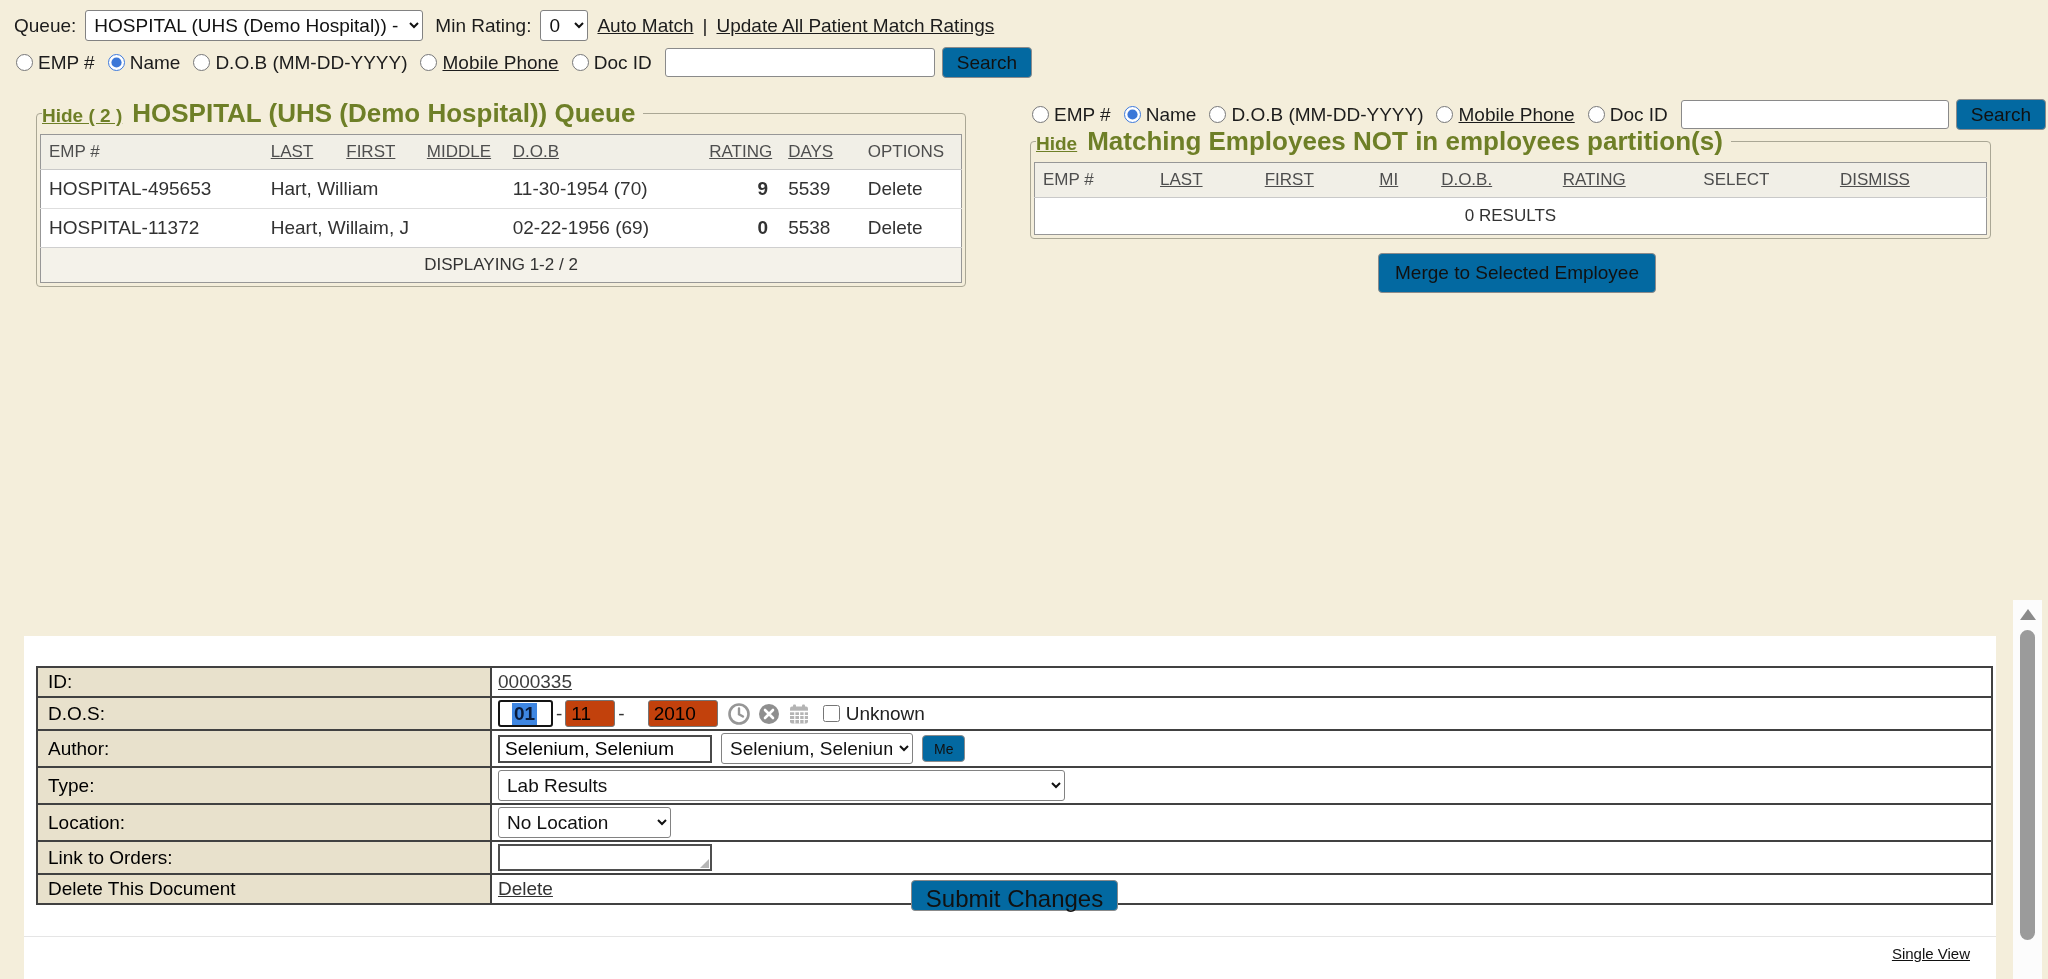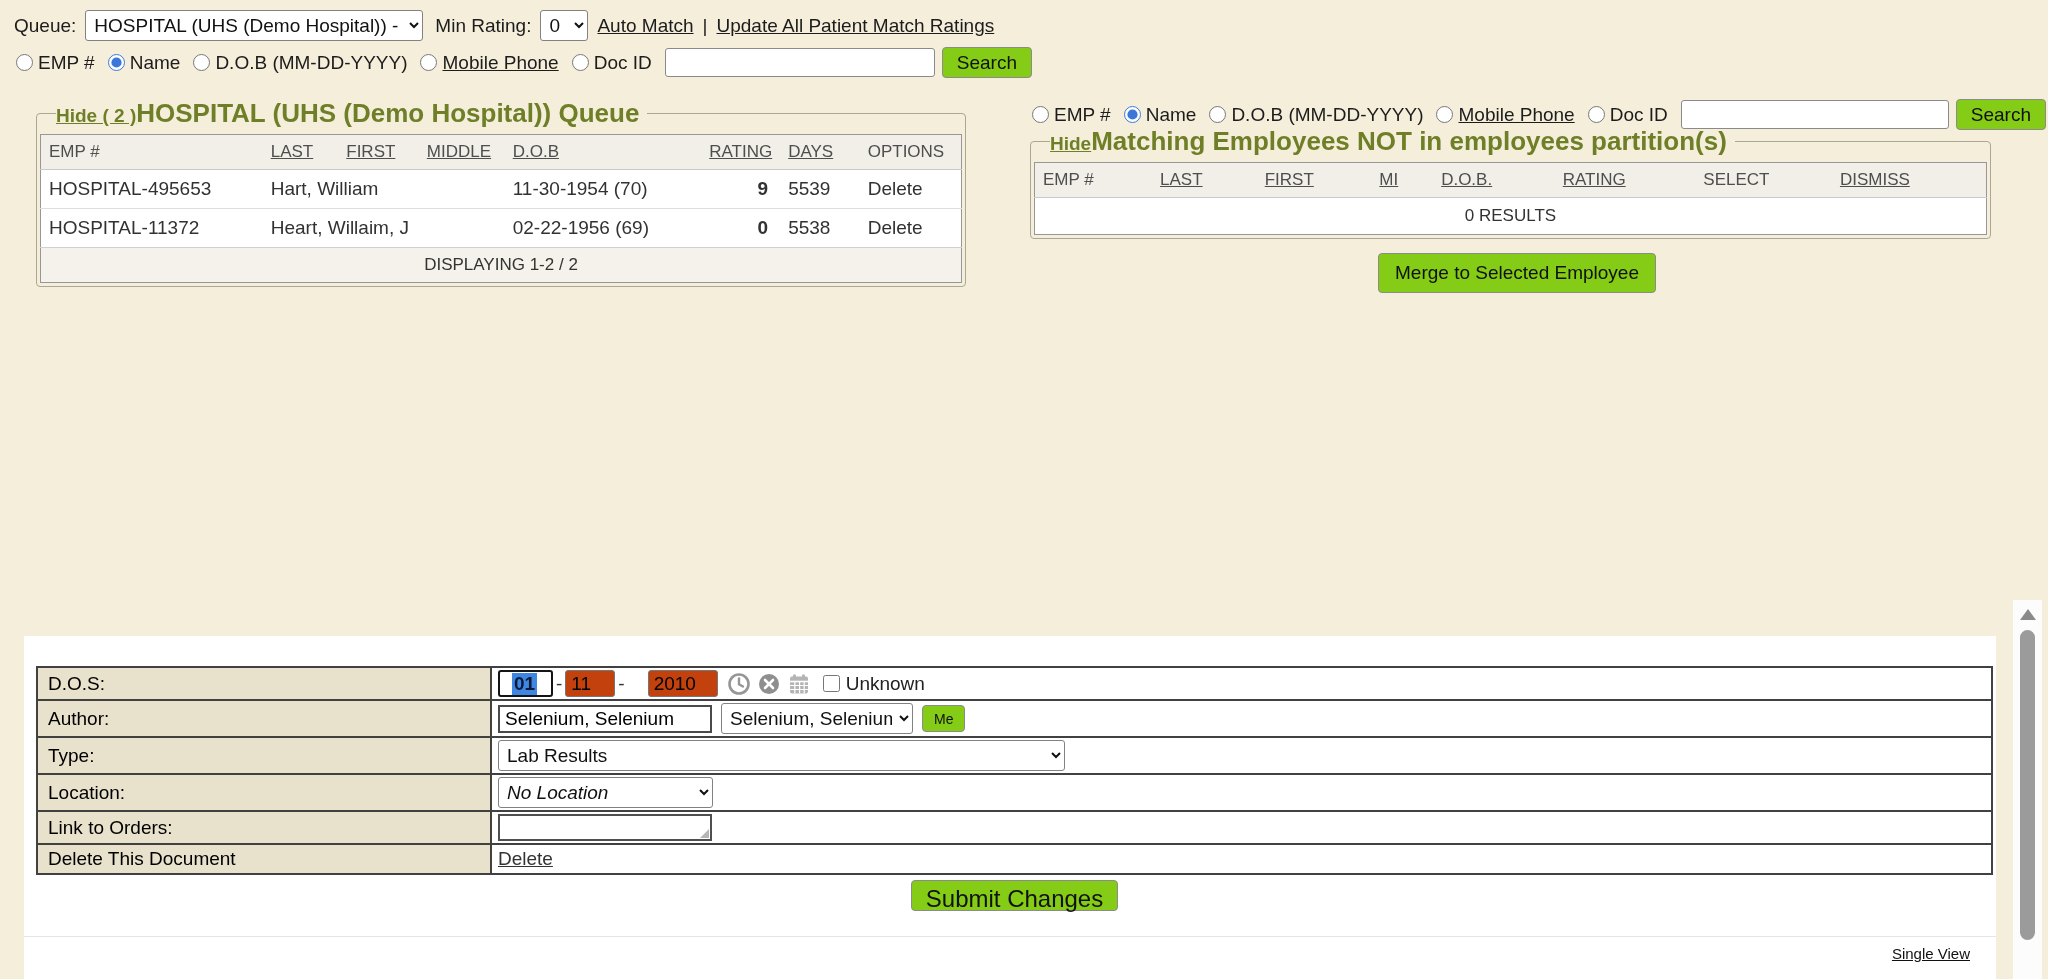--- a/index.html
+++ b/index.html
@@ -13,26 +13,26 @@
   .queue-bar { position:absolute; left:14px; top:10px; display:flex; align-items:center; gap:9px; font-size:19px; color:#1c1c1c; white-space:nowrap; }
   select { font-family:"Liberation Sans",sans-serif; font-size:19px; height:31px; background:#fff; border:1px solid #828282; border-radius:3px; color:#111; padding:0 4px; }
   .queue-select { width:338px; }
   .rating-select { width:48px; }
 
   .search-row { position:absolute; display:flex; align-items:center; font-size:19px; color:#1c1c1c; white-space:nowrap; }
   .search-row label.radio { display:flex; align-items:center; gap:5px; margin-right:13px; cursor:pointer; }
   .search-row input[type=radio] { width:17px; height:17px; accent-color:#3b77d8; margin:0; }
   .u { text-decoration:underline; }
   .search-input { width:270px; height:29px; border:1px solid #8a8a8a; border-radius:3px; background:#fff; font-size:19px; padding:0 6px; }
-  .btn { font-family:"Liberation Sans",sans-serif; font-size:19px; color:#111; background:#84cc16; border:1px solid #8b8b8b; border-radius:4px; padding:2px 14px; height:31px; cursor:pointer; }
+  .btn { font-family:"Liberation Sans",sans-serif; font-size:19px; color:#111; background:#0369a1; border:1px solid #8b8b8b; border-radius:4px; padding:2px 14px; height:31px; cursor:pointer; }
   .search-row .btn { margin-left:7px; }
 
   
   fieldset { position:absolute; border:1px solid #aaa795; border-radius:4px; padding:5px 3px 3px 3px; background:transparent; }
-  legend { display:flex; align-items:baseline; margin-left:16px; padding:0 8px 0 0; white-space:nowrap; }
+  legend { display:flex; align-items:baseline; gap:10px; margin-left:2px; padding:0 8px 0 0; white-space:nowrap; }
   .hide-link { font-size:19px; font-weight:bold; color:#6e7f27; }
   .panel-title { font-size:26px; font-weight:bold; color:#6e7f27; }
 
   table.grid { width:100%; border-collapse:collapse; background:#fff; border:1px solid #979797; font-size:19px; }
   table.grid th { background:#f1efe7; color:#4e4e4e; font-weight:normal; font-size:17px; text-align:left; padding:7px 8px; border-bottom:1px solid #c9c9c9; }
   table.grid th.sort { text-decoration:underline; cursor:pointer; }
   table.grid td { color:#323232; padding:8px 8px; border-top:1px solid #dedede; }
   table.grid td.num { font-weight:bold; text-align:right; padding-right:12px; }
   table.grid tfoot td { text-align:center; background:#f4f2ea; font-size:17px; color:#333; padding:7px; border-top:1px solid #cfcfcf; }
   td.center-row { text-align:center; font-size:17px; padding:9px; }
@@ -59,21 +59,21 @@
   .dash { margin:0 3px; color:#333; }
   .icon { width:24px; height:24px; display:inline-block; }
   .icon-row { display:inline-flex; align-items:center; gap:6px; margin-left:9px; }
   .unknown-box { width:17px; height:17px; margin-left:12px; accent-color:#3b77d8; }
   .unknown-lbl { margin-left:6px; color:#222; }
 
   .author-input { width:214px; height:28px; border:2px solid #4a4a4a; font-size:19px; padding:0 5px; }
   .author-select { width:192px; margin-left:9px; }
   .me-btn { font-size:14px; height:27px; padding:0 11px; margin-left:9px; border-radius:4px; }
   .type-select { width:567px; }
-  .loc-select { width:215px;font-style:italic; }
+  .loc-select { width:173px; }
   .orders-box { position:relative; width:214px; height:27px; border:2px solid #4f4f4f; background:#fff; }
   .orders-grip { position:absolute; right:1px; bottom:1px; width:0; height:0; border-left:9px solid transparent; border-bottom:9px solid #b5b5b5; }
 
   .submit-row { position:absolute; left:0; top:244px; width:1981px; text-align:center; }
   .submit-btn { font-size:24px; padding:4px 14px; }
   .doc-divider { position:absolute; left:0; top:300px; width:1972px; border-top:1px solid #e5e5e5; }
   .single-view { position:absolute; top:309px; right:26px; font-size:15px; color:#111; }
 
   
   .scrollbar { position:absolute; left:2013px; top:600px; width:29px; height:379px; background:#fcfcfc; }
@@ -237,20 +237,24 @@
         </tr>
       </tbody>
     </table>
   </fieldset>
 
   <button class="btn merge-btn">Merge to Selected Employee</button>
 
   <div class="doc-frame">
     <table class="doc">
       <tbody>
+          <tr style="height:27px">
+        <td class="lbl">ID:</td>
+        <td class="val"><a class="doc-link">0000335</a></td>
+      </tr>
       <tr style="height:31px">
         <td class="lbl">D.O.S:</td>
         <td class="val">
           <div class="val-flex">
             <div class="dos-mimic">
                   <span class="dos-sel">01</span>
                 </div>
             <span class="dash">-</span>
             <input class="dos-input dos-day" value="11" style="">
             <span class="dash">-</span>

